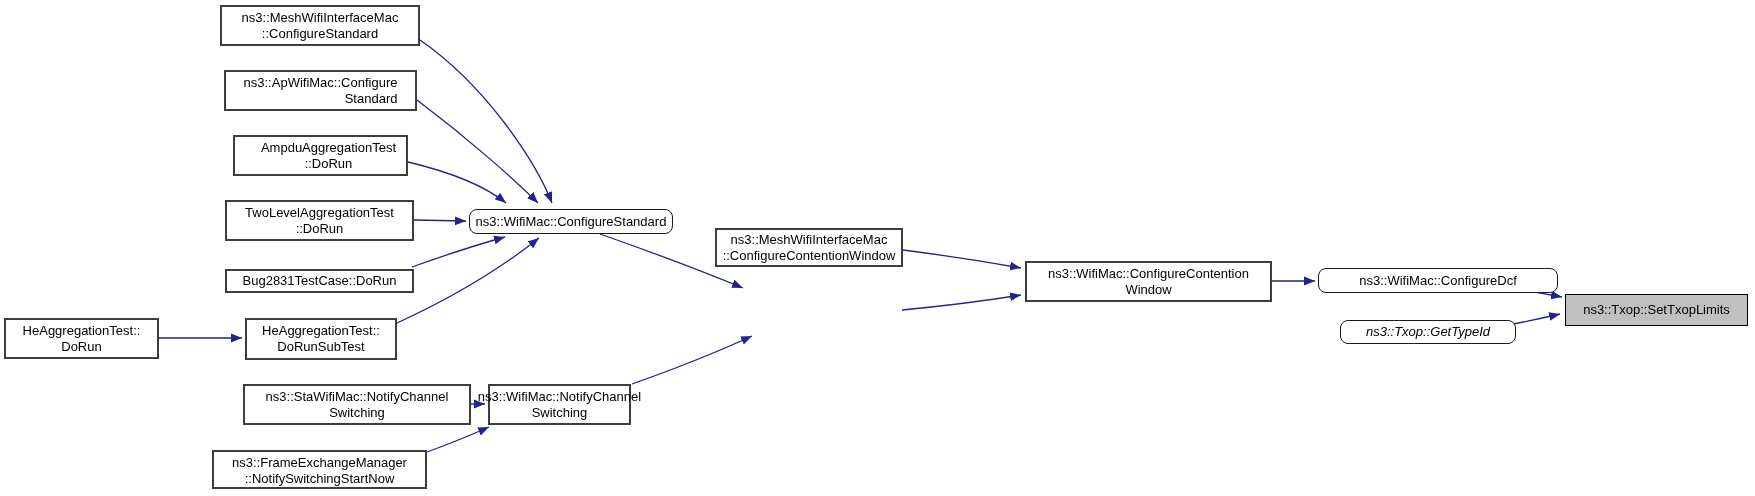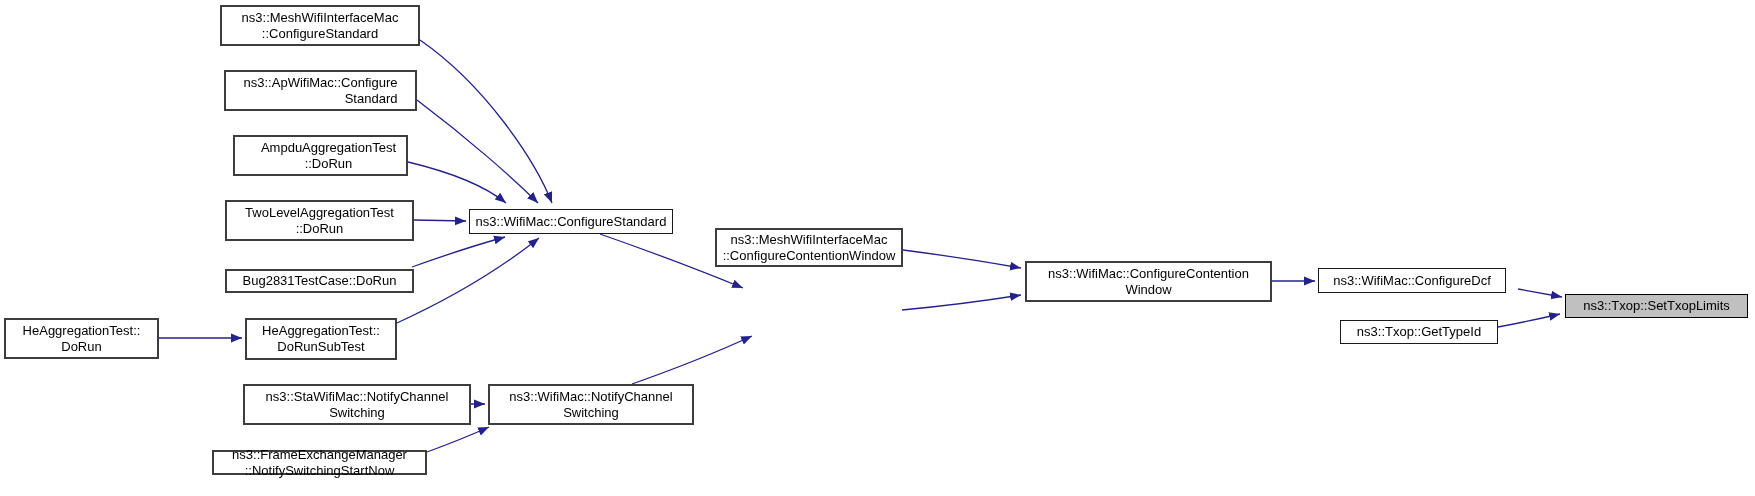--- a/index.html
+++ b/index.html
@@ -38,20 +38,21 @@
     justify-content: center;
     text-align: center;
     font-size: 13px;
     line-height: 16px;
     white-space: pre-line;
     cursor: pointer;
   }
   .node.thin {
     border-width: 1px;
     border-color: #1a1a1a;
+    border-radius: 8px;
   }
   .node.subject {
     background: #c0c0c0;
     border-width: 1px;
     border-color: #000000;
     cursor: default;
   }
   .node span {
     display: block;
     padding: 0 3px;
@@ -96,25 +97,25 @@
       <div class="node" style="left: 225px; top: 200px; width: 189px; height: 41px;"><span>TwoLevelAggregationTest
 ::DoRun</span></div>
       <div class="node" style="left: 225px; top: 269px; width: 189px; height: 24px; justify-content: center;"><span>Bug2831TestCase::DoRun</span></div>
       <div class="node" style="left: 4px; top: 318px; width: 155px; height: 41px;"><span>HeAggregationTest::
 DoRun</span></div>
       <div class="node" style="left: 245px; top: 318px; width: 152px; height: 42px;"><span>HeAggregationTest::
 DoRunSubTest</span></div>
       <div class="node thin" style="left: 469px; top: 209px; width: 204px; height: 25px;"><span>ns3::WifiMac::ConfigureStandard</span></div>
       <div class="node" style="left: 207px; top: 384px; width: 228px; height: 41px; margin-left: 36px;"><span>ns3::StaWifiMac::NotifyChannel
 Switching</span></div>
-      <div class="node" style="left: 488px; top: 384px; width: 206px; height: 41px;"><span>ns3::WifiMac::NotifyChannel
+      <div class="node" style="left: 488px; top: 384px; width: 143px; height: 41px;"><span>ns3::WifiMac::NotifyChannel
 Switching</span></div>
-      <div class="node" style="left: 212px; top: 450px; width: 215px; height: 25px;"><span>ns3::FrameExchangeManager
+      <div class="node" style="left: 212px; top: 450px; width: 215px; height: 39px; align-items: flex-end;"><span>ns3::FrameExchangeManager
 ::NotifySwitchingStartNow</span></div>
       <div class="node" style="left: 715px; top: 228px; width: 188px; height: 39px;"><span>ns3::MeshWifiInterfaceMac
 ::ConfigureContentionWindow</span></div>
       <div class="node" style="left: 1025px; top: 261px; width: 247px; height: 41px;"><span>ns3::WifiMac::ConfigureContention
 Window</span></div>
-      <div class="node thin" style="left: 1318px; top: 268px; width: 188px; height: 25px;"><span>ns3::WifiMac::ConfigureDcf</span></div>
-      <div class="node subject" style="left: 1565px; top: 294px; width: 183px; height: 24px;"><span>ns3::Txop::SetTxopLimits</span></div>
-      <div class="node thin" style="left: 1340px; top: 320px; width: 158px; height: 24px;"><span>ns3::Txop::GetTypeId</span></div>
+      <div class="node thin" style="left: 1318px; top: 268px; width: 240px; height: 25px;"><span>ns3::WifiMac::ConfigureDcf</span></div>
+      <div class="node subject" style="left: 1565px; top: 294px; width: 183px; height: 32px;"><span>ns3::Txop::SetTxopLimits</span></div>
+      <div class="node thin" style="left: 1340px; top: 320px; width: 176px; height: 24px; font-style: italic;"><span>ns3::Txop::GetTypeId</span></div>
     </div>
 </div>
 
 </body></html>

